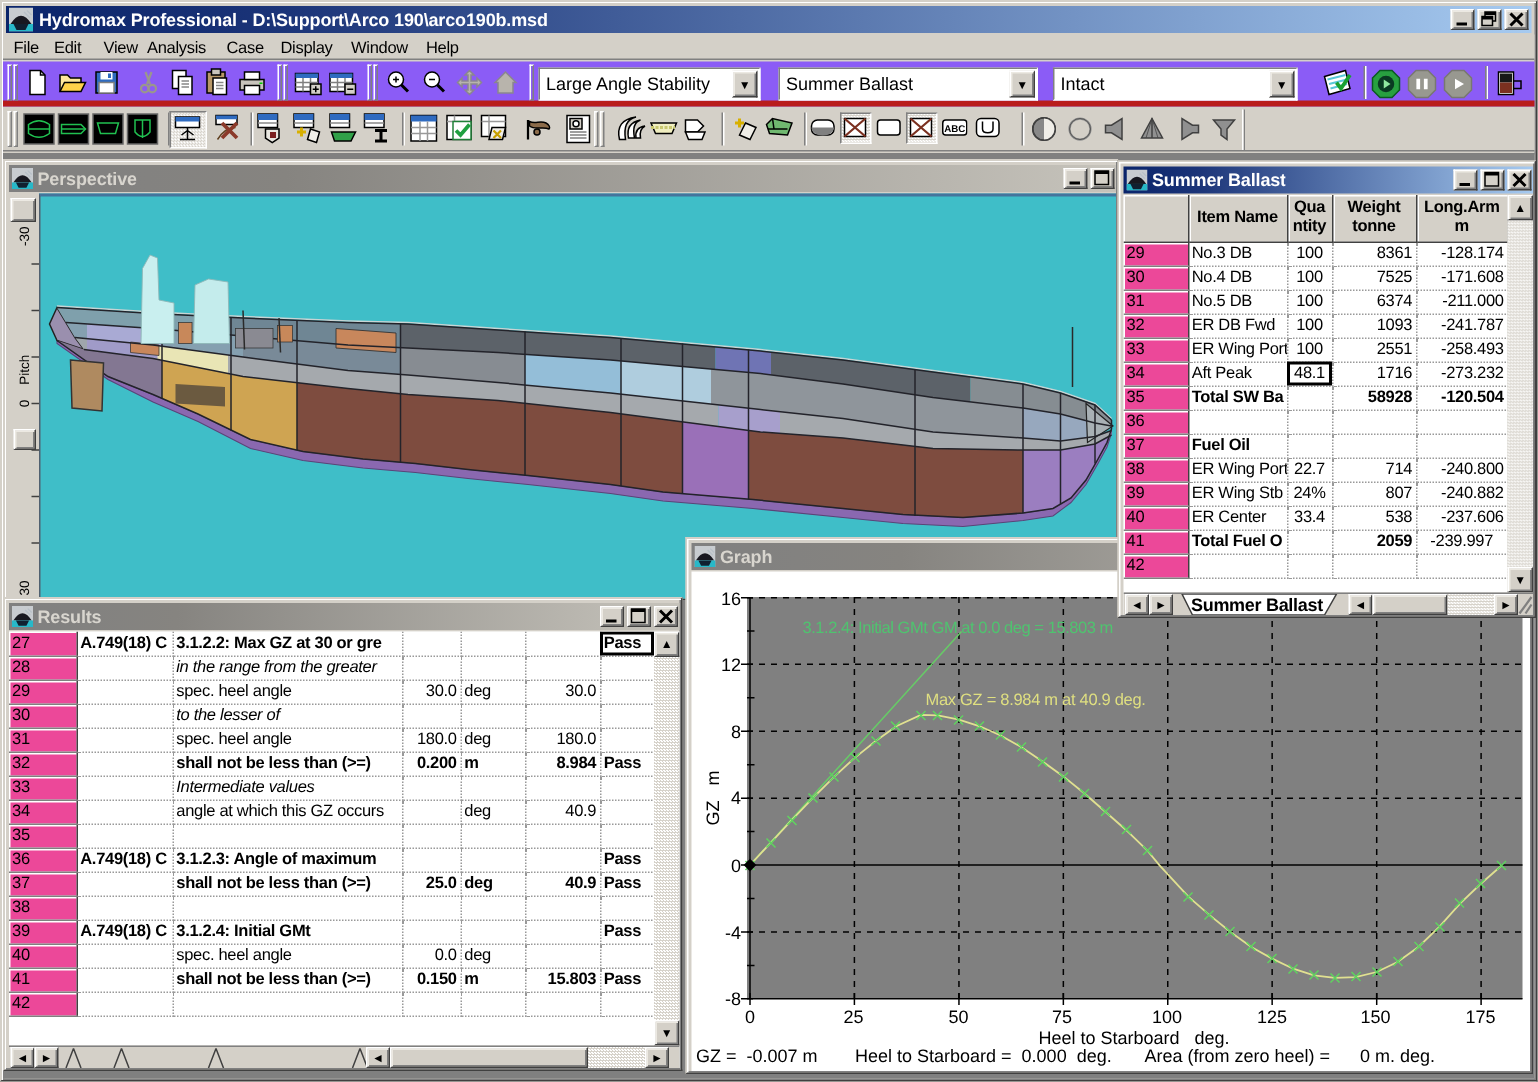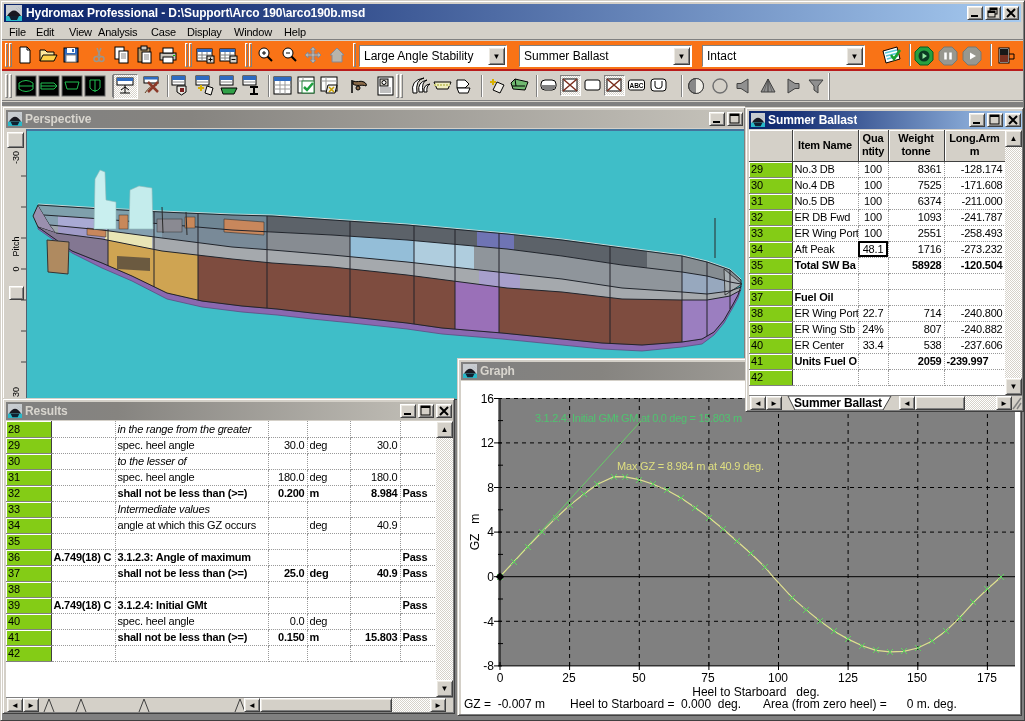--- a/index.html
+++ b/index.html
@@ -9,21 +9,21 @@
 .sunken{border-top:1px solid #808080;border-left:1px solid #808080;border-right:1px solid #FFFFFF;border-bottom:1px solid #FFFFFF;}
 .btn{background:#D4D0C8;border-top:1px solid #FFFFFF;border-left:1px solid #FFFFFF;border-right:1px solid #404040;border-bottom:1px solid #404040;box-shadow:inset 1px 1px 0 #ECE9E2, inset -1px -1px 0 #808080;}
 .win{background:#D4D0C8;border-top:1px solid #D4D0C8;border-left:1px solid #D4D0C8;border-right:1px solid #404040;border-bottom:1px solid #404040;box-shadow:inset 1px 1px 0 #FFFFFF, inset -1px -1px 0 #808080;}
 .tbar-act{background:linear-gradient(90deg,#0A246A 0%,#1B3478 18%,#A6CAF0 100%);color:#FFFFFF;font-weight:bold;font-size:12px;letter-spacing:-0.1px;}
 .tbar-ina{background:linear-gradient(90deg,#808080 0%,#868480 25%,#C6C3BB 100%);color:#D8D5CE;font-weight:bold;font-size:12px;letter-spacing:-0.1px;}
 .tb{display:flex;align-items:center;height:18px;padding-left:2px;}
 .tb .ttl{padding-left:3px;white-space:nowrap;overflow:hidden;}
 .capbtn{width:16px;height:14px;background:#D4D0C8;border-top:1px solid #FFFFFF;border-left:1px solid #FFFFFF;border-right:1px solid #404040;border-bottom:1px solid #404040;box-shadow:inset 1px 1px 0 #ECE9E2, inset -1px -1px 0 #808080;position:relative;margin-left:2px;}
 .grid td{border-right:1px dotted #999;border-bottom:1px dotted #999;padding:0 2px;white-space:nowrap;overflow:hidden;font-size:11px;letter-spacing:-0.2px;color:#000;height:16px;}
 .grid{border-collapse:collapse;table-layout:fixed;background:#FFF;}
-.rowhdr{background:#84cc16;border-right:1px solid #404040 !important;border-bottom:1px solid #808080 !important;box-shadow:inset 1px 1px 0 #FFF;}
+.rowhdr{background:#ec4899;border-right:1px solid #404040 !important;border-bottom:1px solid #808080 !important;box-shadow:inset 1px 1px 0 #FFF;}
 .colhdr{background:#D4D0C8;border-right:1px solid #404040 !important;border-bottom:1px solid #404040 !important;box-shadow:inset 1px 1px 0 #FFF;font-weight:bold;text-align:center;font-size:12px;letter-spacing:-0.3px;}
 .sbtrack{background-image:repeating-conic-gradient(#FFFFFF 0 25%,#D6D2CA 0 50%);background-size:2px 2px;}
 .arrowbtn{background:#D4D0C8;border-top:1px solid #FFFFFF;border-left:1px solid #FFFFFF;border-right:1px solid #404040;border-bottom:1px solid #404040;box-shadow:inset 1px 1px 0 #ECE9E2, inset -1px -1px 0 #808080;display:flex;align-items:center;justify-content:center;font-size:8px;color:#000;}
 .tsep{width:2px;height:22px;border-left:1px solid #808080;border-right:1px solid #FFFFFF;margin:0 3px;}
 .tgrip{width:3px;height:24px;border:1px solid #FFF;border-right-color:#808080;border-bottom-color:#808080;margin:0 1px;}
 </style>
 </head>
 <body>
 
 <div class="abs" style="left:0;top:0;width:1025px;height:721px;background:#D4D0C8;border-top:1px solid #D4D0C8;border-left:1px solid #D4D0C8;border-right:1px solid #404040;border-bottom:1px solid #404040;box-shadow:inset 1px 1px 0 #FFFFFF, inset -1px -1px 0 #808080;"></div>
@@ -59,21 +59,21 @@
   <span class="abs" style="left:7px;top:3px;">File</span>
   <span class="abs" style="left:34px;top:3px;">Edit</span>
   <span class="abs" style="left:67px;top:3px;">View</span>
   <span class="abs" style="left:96px;top:3px;">Analysis</span>
   <span class="abs" style="left:149px;top:3px;">Case</span>
   <span class="abs" style="left:185px;top:3px;">Display</span>
   <span class="abs" style="left:232px;top:3px;">Window</span>
   <span class="abs" style="left:282px;top:3px;">Help</span>
 </div>
 
-<div class="abs" style="left:2px;top:41px;width:1021px;height:30px;background:#f97316;border-bottom:2px solid #b91c1c;" id="tb1">
+<div class="abs" style="left:2px;top:41px;width:1021px;height:30px;background:#8b5cf6;border-bottom:4px solid #b91c1c;" id="tb1">
   <div class="abs tgrip" style="left:2px;top:2px;"></div>
   <div class="abs tgrip" style="left:6px;top:2px;"></div>
 
   <svg class="abs" style="left:13px;top:4px" width="20" height="20">
       <path d="M5,2 h7 l3,3 v13 h-10 z" fill="#fff" stroke="#000"></path>
       <path d="M12,2 v3 h3" fill="none" stroke="#000"></path>
     </svg>
 
   <svg class="abs" style="left:36px;top:4px" width="20" height="20">
       <path d="M2,16 L2,5 h5 l2,2 h7 v3" fill="#FFE89C" stroke="#000"></path>
@@ -620,20 +620,29 @@
           <col style="width:45px">
           <col style="width:64px">
           <col style="width:153px">
           <col style="width:39px">
           <col style="width:43px">
           <col style="width:50px">
           <col style="width:36px">
         </colgroup>
       <tbody>
       <tr>
+            <td class="rowhdr">27</td>
+            <td style="font-weight:bold">A.749(18) C</td>
+            <td style="font-weight:bold">3.1.2.2: Max GZ at 30 or gre</td>
+            <td></td>
+            <td></td>
+            <td></td>
+            <td style="font-weight:bold;outline:2px solid #000;outline-offset:-2px;">Pass</td>
+          </tr>
+      <tr>
             <td class="rowhdr">28</td>
             <td></td>
             <td style="font-style:italic">in the range from the greater</td>
             <td></td>
             <td></td>
             <td></td>
             <td></td>
           </tr>
       <tr>
             <td class="rowhdr">29</td>
@@ -908,24 +917,24 @@
           </tr>
       <tr>
             <td class="rowhdr">40</td>
             <td>ER Center</td>
             <td style="text-align:center">33.4</td>
             <td style="text-align:right">538</td>
             <td style="text-align:right">-237.606</td>
           </tr>
       <tr>
             <td class="rowhdr">41</td>
-            <td style="font-weight:bold">Units Fuel O</td>
+            <td style="font-weight:bold">Total Fuel O</td>
             <td></td>
             <td style="text-align:right;font-weight:bold">2059</td>
-            <td style="text-align:left;font-weight:bold">-239.997</td>
+            <td style="text-align:center;font-weight:normal">-239.997</td>
           </tr>
       <tr>
             <td class="rowhdr">42</td>
             <td></td>
             <td></td>
             <td></td>
             <td></td>
           </tr>
     </tbody>
       </table>

